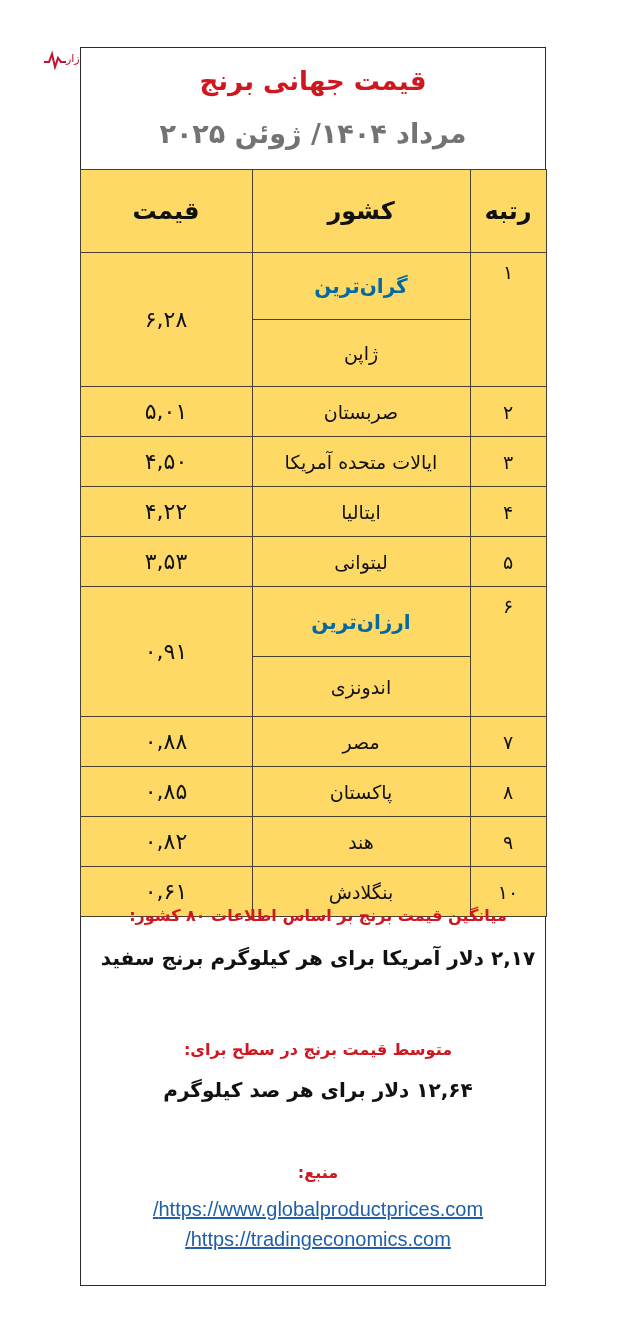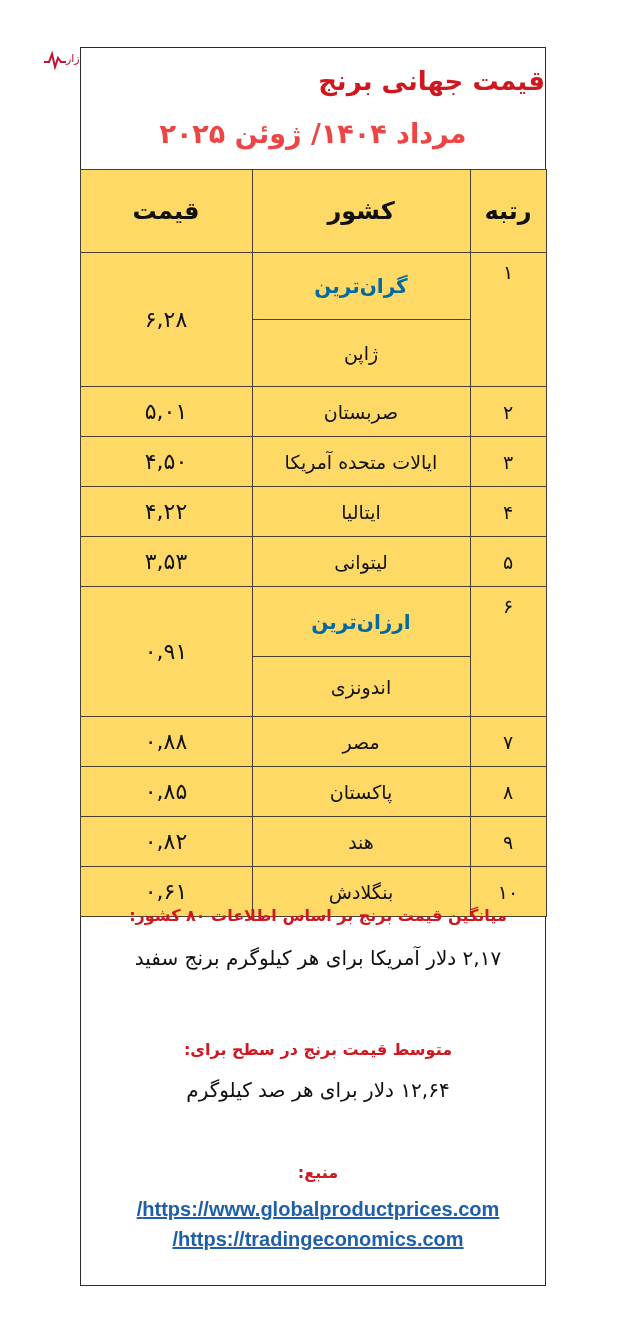--- a/index.html
+++ b/index.html
@@ -4,43 +4,43 @@
 <style>
   html, body { margin:0; padding:0; background:#ffffff; }
   body { width:618px; height:1337px; position:relative; overflow:hidden;
          font-family:"DejaVu Sans", sans-serif; }
   .logo { position:absolute; left:44px; top:50px; width:80px; height:22px; }
   .logo-wave { position:absolute; left:0; top:0; }
   .logo-text { position:absolute; left:22px; top:2px; font-size:11px; color:#c8102e;
                direction:rtl; font-family:"DejaVu Sans", sans-serif; white-space:nowrap; }
   .frame { position:absolute; left:80px; top:47px; width:466px; height:1239px;
            border:1.5px solid #2b2b2b; box-sizing:border-box; background:#fff; }
-  .title { position:absolute; left:0; right:0; top:18px; text-align:right;
+  .title { position:absolute; left:0; right:0; top:18px; text-align:center;
            color:#d0161e; font-weight:bold; font-size:26px; direction:rtl; }
   .subtitle { position:absolute; left:0; right:0; top:70px; text-align:center;
-              color:#ef4444; font-weight:bold; font-size:27px; direction:rtl; }
+              color:#737373; font-weight:bold; font-size:27px; direction:rtl; }
   table.prices { position:absolute; left:-1.5px; top:121px; width:466px;
                  border-collapse:collapse; direction:rtl; table-layout:fixed; }
   table.prices td, table.prices th { border:1.5px solid #4a4030; background:#ffd966;
                  text-align:center; color:#111; padding:12px; }
   table.prices th { font-size:24px; font-weight:bold; height:58px; }
   .col-rank { width:76px; }
   .col-country { width:218px; }
   .col-price { width:172px; }
   td.rank { font-size:19px; vertical-align:middle; }
   td.rank.top { vertical-align:top; padding-top:8px; }
   td.country { font-size:19px; }
   td.price { font-size:22px; }
   .label-red { color:#0369a1; font-weight:bold; font-size:20px; }
   tr.r { height:50px; }
   tr.half { height:67px; }
   .summary { position:absolute; left:10px; right:0; text-align:center; direction:rtl; }
   .s-red { color:#d0161e; font-weight:bold; font-size:16px; }
-  .s-black { color:#111; font-weight:normal; font-size:20px; }
-  .link { color:#1f5fa8; font-weight:bold; font-size:20px; text-decoration:underline;
+  .s-black { color:#111; font-weight:bold; font-size:20px; }
+  .link { color:#1f5fa8; font-weight:normal; font-size:20px; text-decoration:underline;
           direction:ltr; font-family:"Liberation Sans", sans-serif; }
 </style>
 </head>
 <body>
 
 <div class="logo">
   <svg class="logo-wave" width="22" height="20" viewBox="0 0 22 20">
     <polyline points="0,12 5,12 8,4 11,17 14,8 17,12 22,12" fill="none" stroke="#c8102e" stroke-width="2"></polyline>
   </svg>
   <span class="logo-text">نبض بازار</span>

